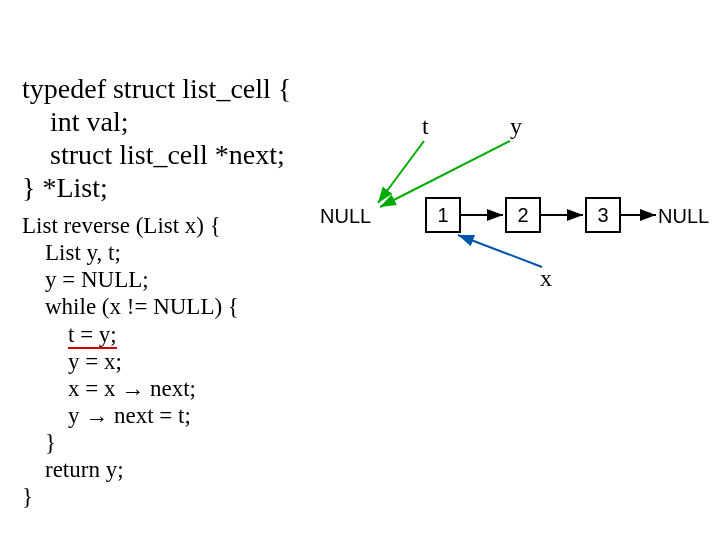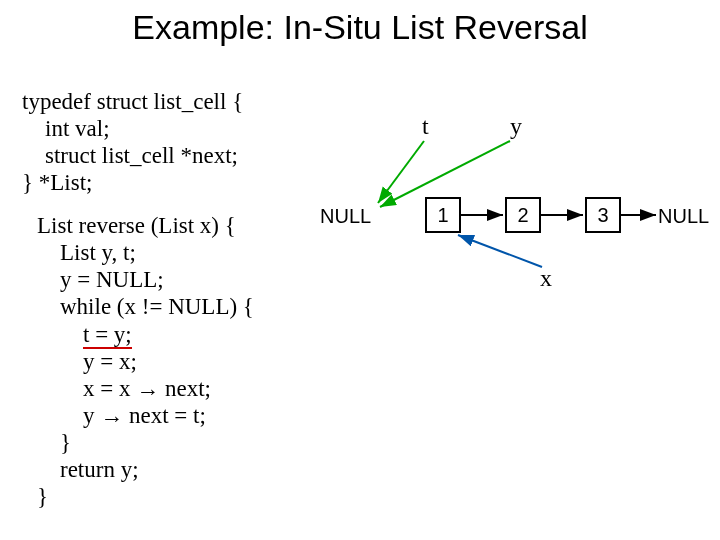--- a/index.html
+++ b/index.html
@@ -19,33 +19,32 @@
   }
   .title {
     font-family: "Comic Sans MS", "Comic Sans", cursive, sans-serif;
     font-size: 34px;
     text-align: center;
     padding-top: 8px;
   }
   .code-typedef {
     position: absolute;
     left: 22px;
-    top: 88px;
-    font-size: 23px;
+    top: 72px;
+    font-size: 28px;
     line-height: 1.18;
     white-space: pre;
   }
   .code-reverse {
     position: absolute;
     left: 22px;
     top: 212px;
     font-size: 23px;
     line-height: 1.18;
     white-space: pre;
-    margin-left: 15px;
   }
   .underline {
     border-bottom: 2px solid #c00;
     padding-bottom: 0px;
   }
   .diagram {
     position: absolute;
     left: 310px;
     top: 105px;
     width: 410px;
@@ -79,21 +78,20 @@
     width: 410px;
     height: 220px;
     pointer-events: none;
   }
 </style>
 </head>
 <body>
 
 <div class="slide">
 
-  <div class="title">Example: In-Situ List Reversal</div>
 
   <div class="code-typedef"><span>typedef struct list_cell {</span>
 <span>    int val;</span>
 <span>    struct list_cell *next;</span>
 <span>} *List;</span></div>
 
   <div class="code-reverse"><span>List reverse (List x) {</span>
 <span>    List y, t;</span>
 <span>    y = NULL;</span>
 <span>    while (x != NULL) {</span>

